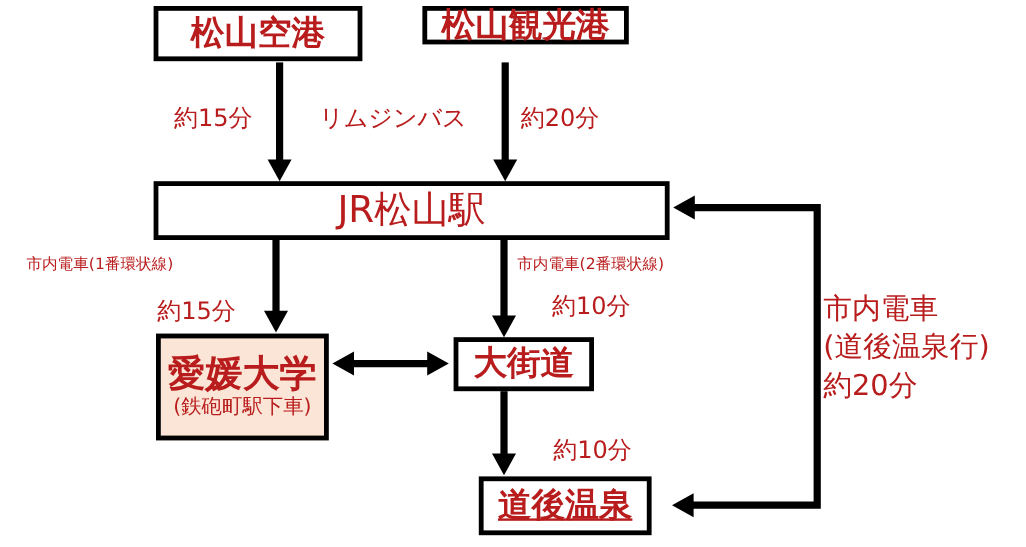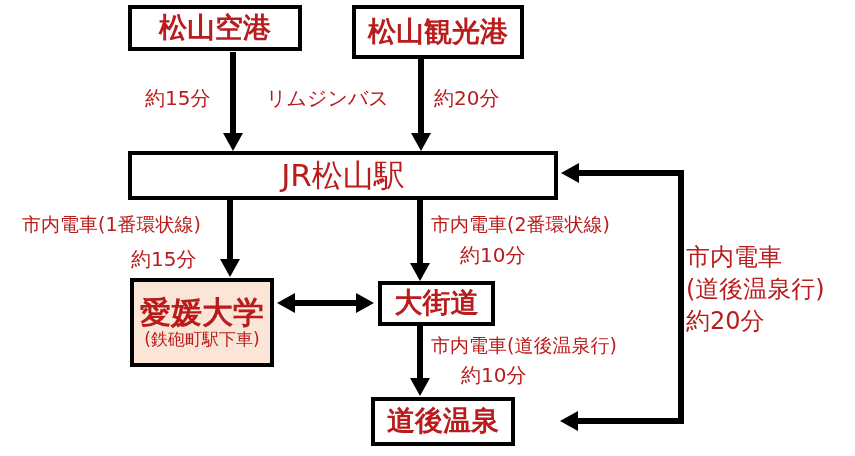--- a/index.html
+++ b/index.html
@@ -17,35 +17,35 @@
     box-sizing:border-box;
     border:4px solid #000;
     background:#ffffff;
     display:flex;
     align-items:center;
     justify-content:center;
     text-align:center;
   }
   .box-label{font-weight:bold;font-size:28px;line-height:1.1;white-space:nowrap;}
   #box-airport{left:128px;top:5px;width:174px;height:46px;}
-  #box-port{left:352px;top:5px;width:172px;height:54px;}
+  #box-port{left:352px;top:5px;width:172px;height:32px;}
   #box-jr{left:128px;top:151px;width:430px;height:49px;}
   #box-jr .box-label{font-size:31px;font-weight:normal;}
   #box-ehime{left:130px;top:278px;width:144px;height:89px;background:#FBE5D6;flex-direction:column;}
   #box-ehime .box-label{font-size:31px;}
   .box-sublabel{font-size:17px;line-height:1.2;white-space:nowrap;}
   #box-okaido{left:378px;top:281px;width:117px;height:45px;}
-  #box-dogo{left:371px;top:397px;width:144px;height:49px;}
+  #box-dogo{left:399px;top:397px;width:144px;height:49px;text-decoration:underline;}
   .lbl{
     position:absolute;
     font-size:20px;
     line-height:1.1;
     white-space:nowrap;
   }
-  .lbl-sm{font-size:19px;}
+  .lbl-sm{font-size:13px;}
   #lbl-airport-time{left:145px;top:87px;}
   #lbl-limousine{left:266px;top:87px;}
   #lbl-port-time{left:434px;top:87px;}
   #lbl-tram1{left:22px;top:214px;}
   #lbl-tram1-time{left:131px;top:248px;}
   #lbl-tram2{left:431px;top:214px;}
   #lbl-tram2-time{left:460px;top:244px;}
   #lbl-walk{left:285px;top:320px;}
   #lbl-tram-dogo{left:431px;top:335px;}
   #lbl-tram-dogo-time{left:461px;top:364px;}
@@ -114,21 +114,20 @@
   <div class="lbl" id="lbl-limousine">リムジンバス</div>
   <div class="lbl" id="lbl-port-time">約20分</div>
 
   <div class="lbl lbl-sm" id="lbl-tram1">市内電車(1番環状線)</div>
   <div class="lbl" id="lbl-tram1-time">約15分</div>
 
   <div class="lbl lbl-sm" id="lbl-tram2">市内電車(2番環状線)</div>
   <div class="lbl" id="lbl-tram2-time">約10分</div>
 
 
-  <div class="lbl lbl-sm" id="lbl-tram-dogo">市内電車(道後温泉行)</div>
   <div class="lbl" id="lbl-tram-dogo-time">約10分</div>
 
   <div class="lbl" id="lbl-return">
     <span>市内電車</span>
     <span>(道後温泉行)</span>
     <span>約20分</span>
   </div>
 
 </div>
 

